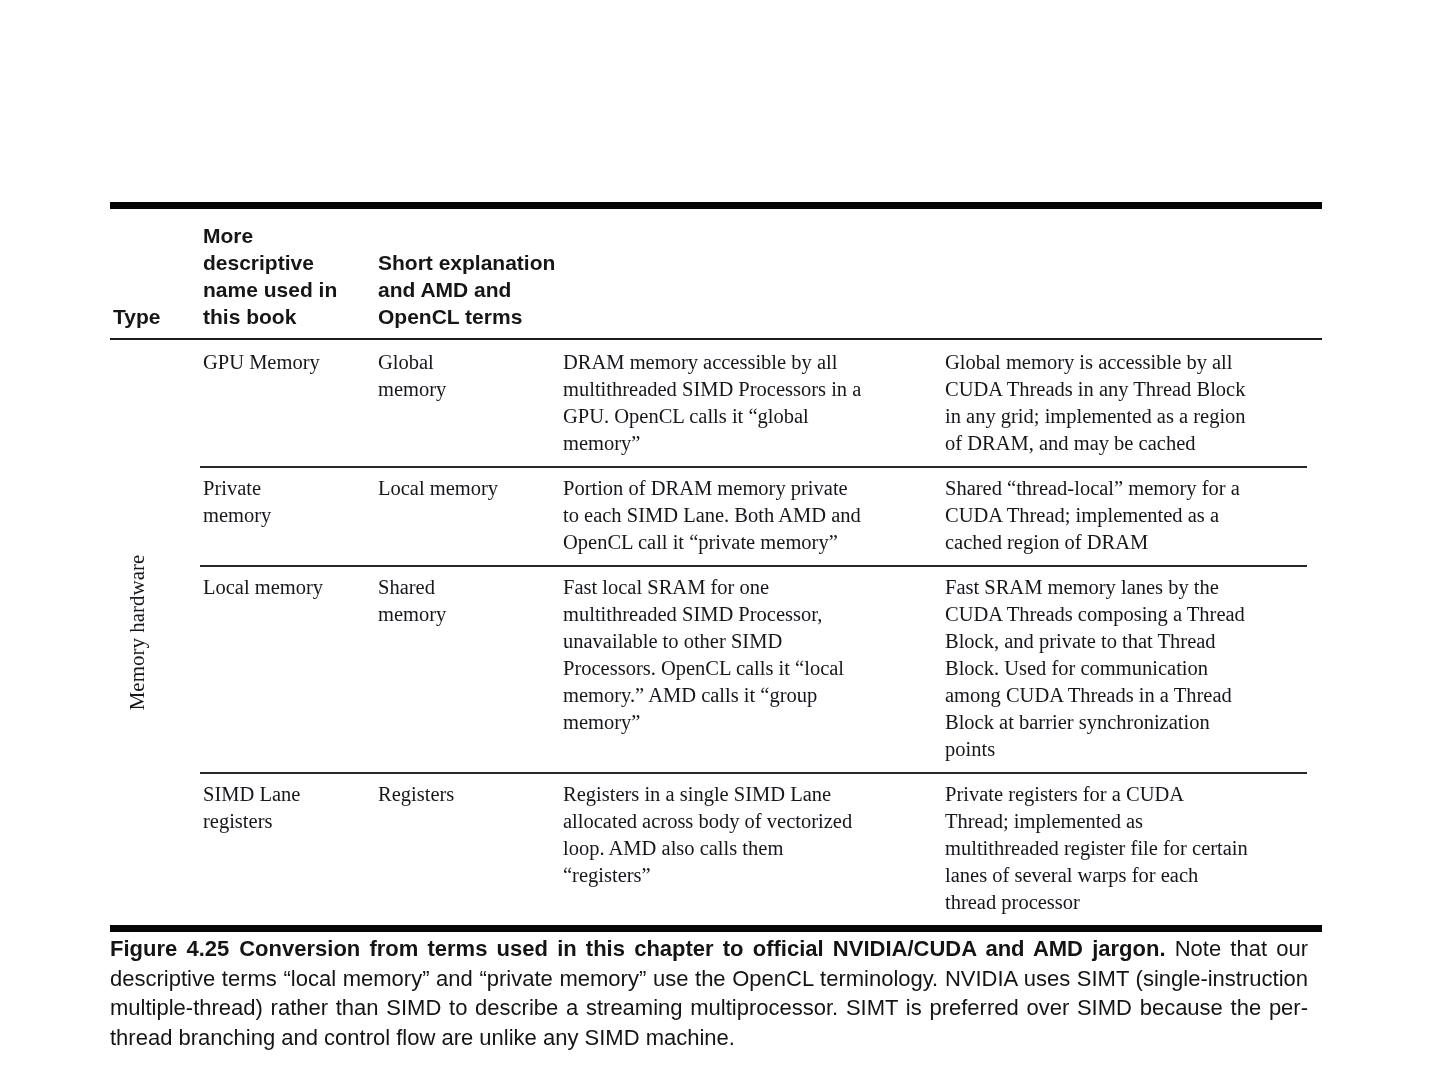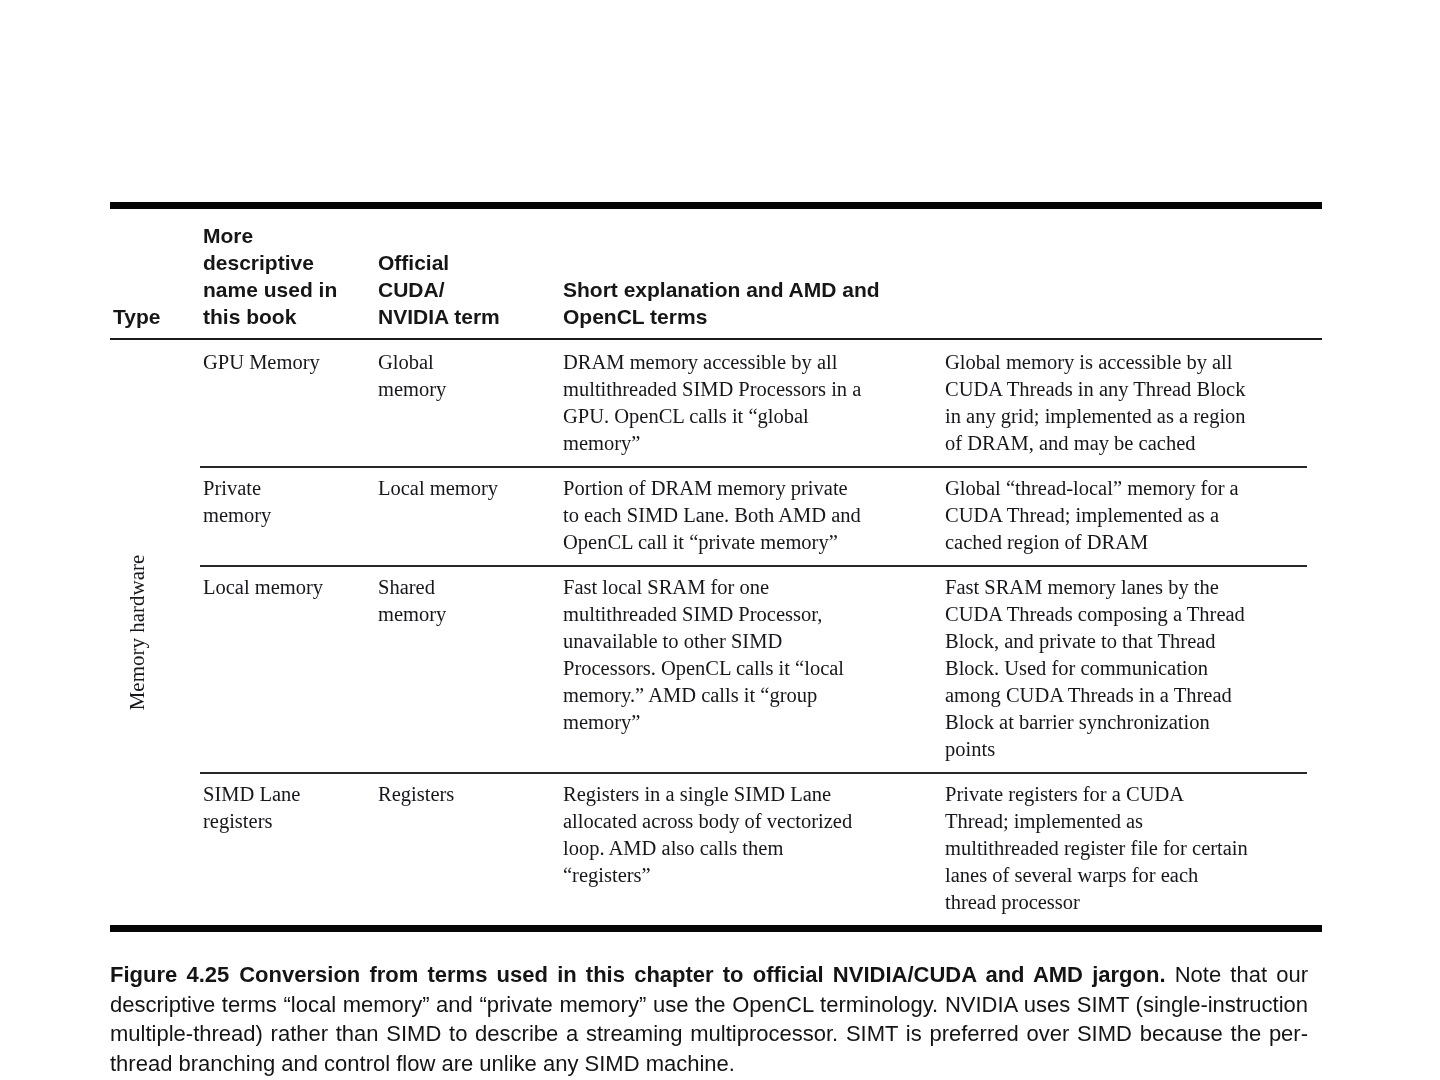--- a/index.html
+++ b/index.html
@@ -69,21 +69,21 @@
     display: inline-block;
     transform: rotate(-90deg);
     white-space: nowrap;
     font-family: "Liberation Serif", serif;
     font-size: 21px;
     color: #16161c;
   }
 
   
   .caption {
-    margin-top: 28px;
+    margin-top: 2px;
     width: 1198px;
     font-family: "Liberation Sans", sans-serif;
     font-size: 22px;
     line-height: 29.5px;
     color: #141414;
     text-align: justify;
   }
   .caption .cap-bold { font-weight: bold; }
   .caption .cap-label { font-weight: bold; margin-right: 10px; }
 </style>
@@ -94,23 +94,20 @@
   <div class="figure">
 
     <div class="rule-top"></div>
 
     <div class="thead">
       <div class="hc c1">Type</div>
       <div class="hc c2">More
 descriptive
 name used in
 this book</div>
-      <div class="hc c3">Official
-CUDA/
-NVIDIA term</div>
       <div class="hc c4">Short explanation and AMD and
 OpenCL terms</div>
     </div>
 
     <div class="rule-header"></div>
 
     <div class="tbody">
       <div class="vlabel">
         <span>Memory hardware</span>
       </div>
@@ -131,21 +128,21 @@
   </div>
 
   <div class="trow ruled">
     <div class="cell c1"></div>
     <div class="cell c2">Private
 memory</div>
     <div class="cell c3">Local memory</div>
     <div class="cell c4">Portion of DRAM memory private
 to each SIMD Lane. Both AMD and
 OpenCL call it “private memory”</div>
-    <div class="cell c5">Global “thread-local” memory for a
+    <div class="cell c5">Shared “thread-local” memory for a
 CUDA Thread; implemented as a
 cached region of DRAM</div>
   </div>
 
   <div class="trow ruled">
     <div class="cell c1"></div>
     <div class="cell c2">Local memory</div>
     <div class="cell c3">Shared
 memory</div>
     <div class="cell c4">Fast local SRAM for one

